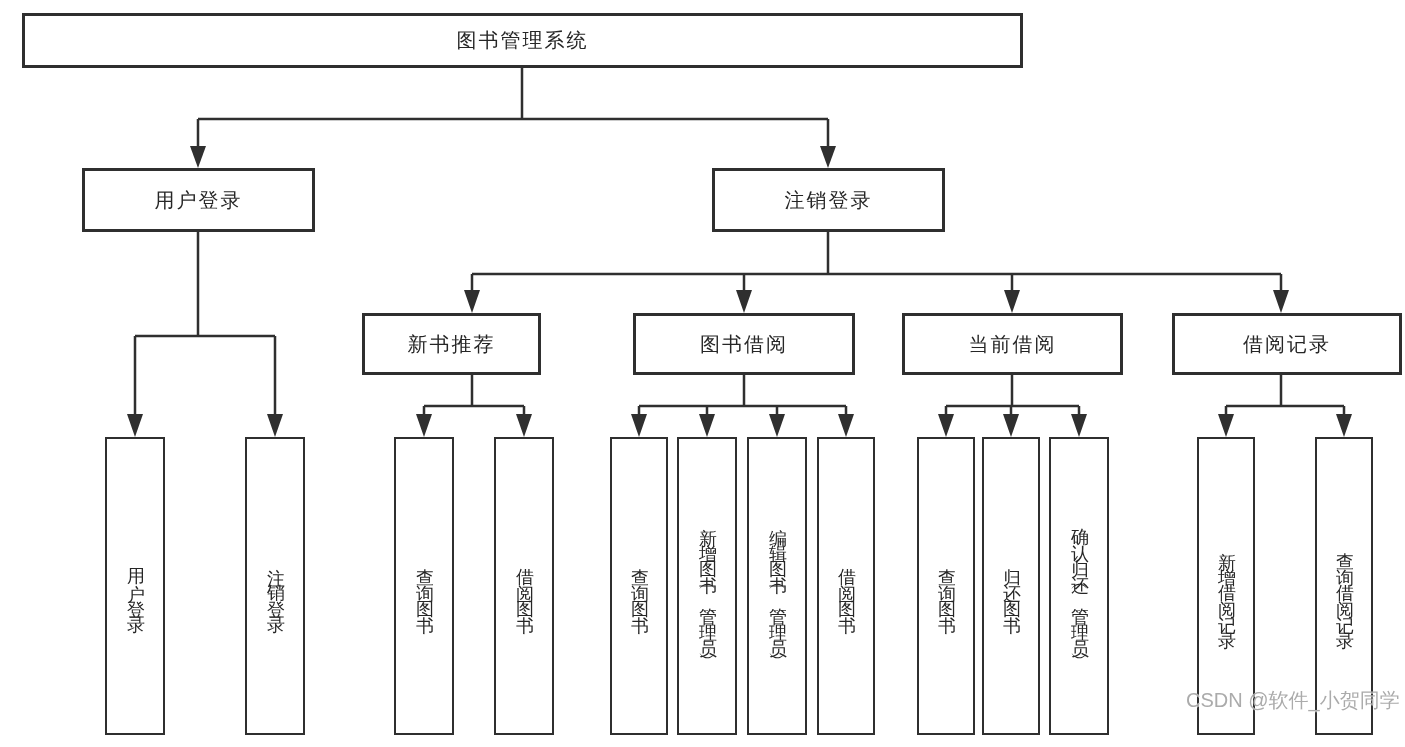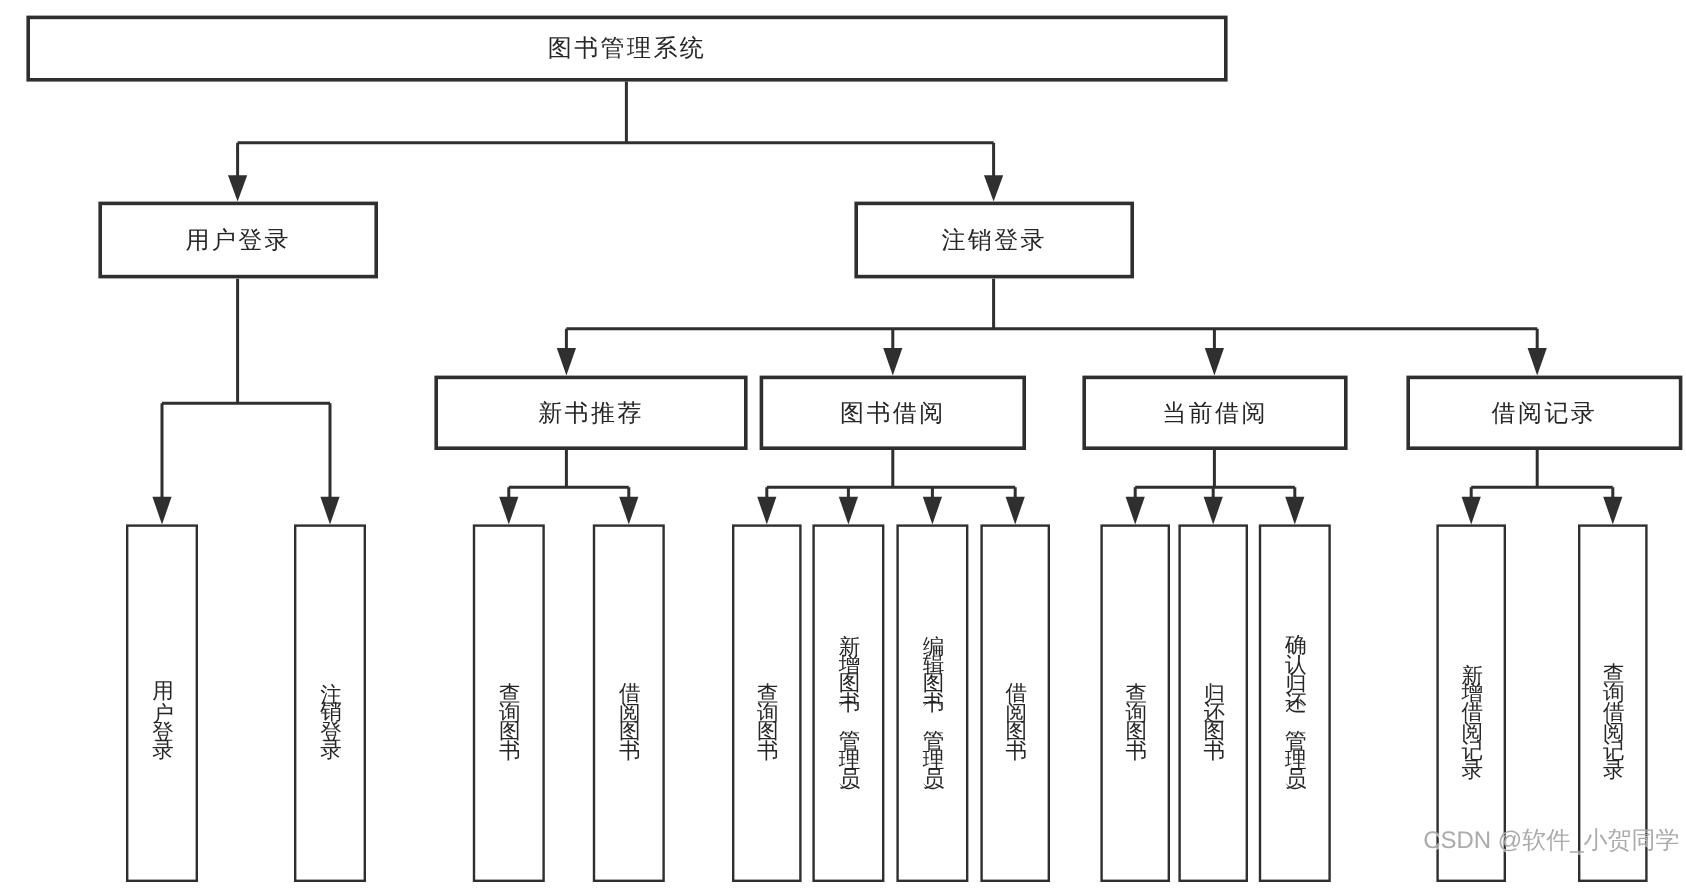--- a/index.html
+++ b/index.html
@@ -101,21 +101,21 @@
       <polygon points="1218,414 1234,414 1226,437"></polygon>
       <polygon points="1336,414 1352,414 1344,437"></polygon>
     </g>
   </svg>
 
   <div class="box hdr" style="left:22px;top:13px;width:1001px;height:55px">图书管理系统</div>
 
   <div class="box hdr" style="left:82px;top:168px;width:233px;height:64px">用户登录</div>
   <div class="box hdr" style="left:712px;top:168px;width:233px;height:64px">注销登录</div>
 
-  <div class="box hdr" style="left:362px;top:313px;width:261px;height:62px">新书推荐</div>
+  <div class="box hdr" style="left:362px;top:313px;width:179px;height:62px">新书推荐</div>
   <div class="box hdr" style="left:633px;top:313px;width:222px;height:62px">图书借阅</div>
   <div class="box hdr" style="left:902px;top:313px;width:221px;height:62px">当前借阅</div>
   <div class="box hdr" style="left:1172px;top:313px;width:230px;height:62px">借阅记录</div>
 
   <div class="box leaf" style="left:105px;width:60px">用户登录</div>
   <div class="box leaf" style="left:245px;width:60px">注销登录</div>
 
   <div class="box leaf" style="left:394px;width:60px">查询图书</div>
   <div class="box leaf" style="left:494px;width:60px">借阅图书</div>
 

